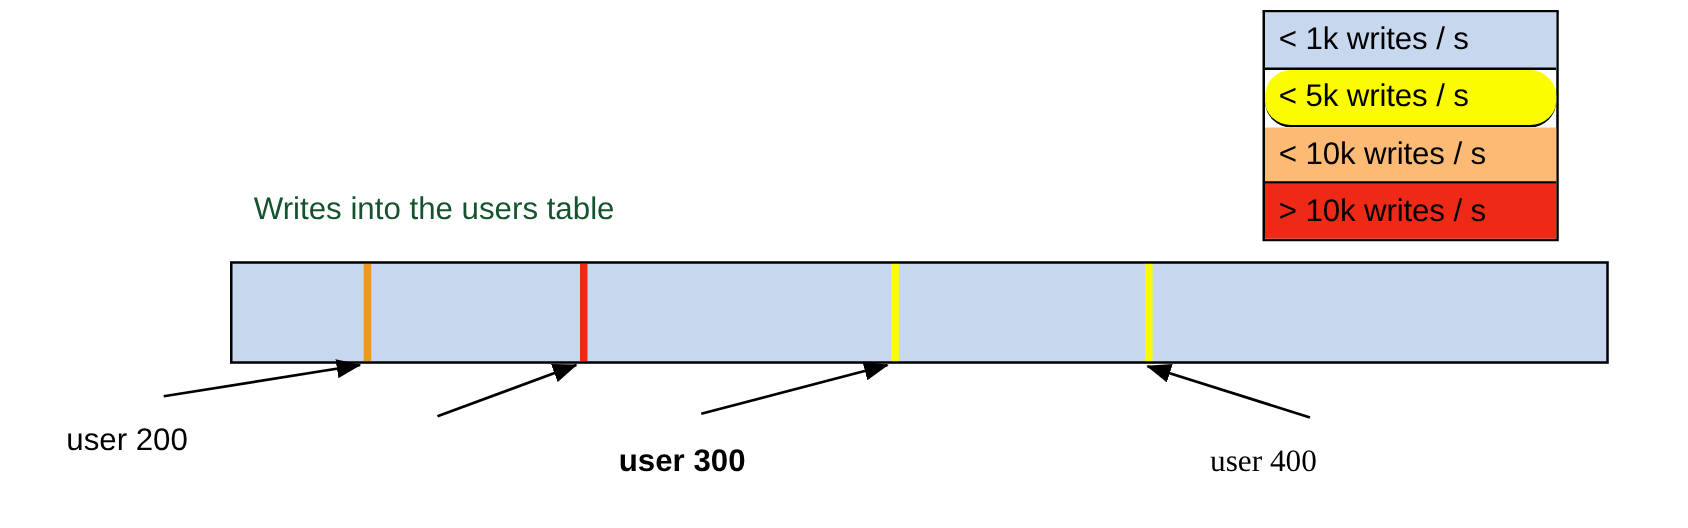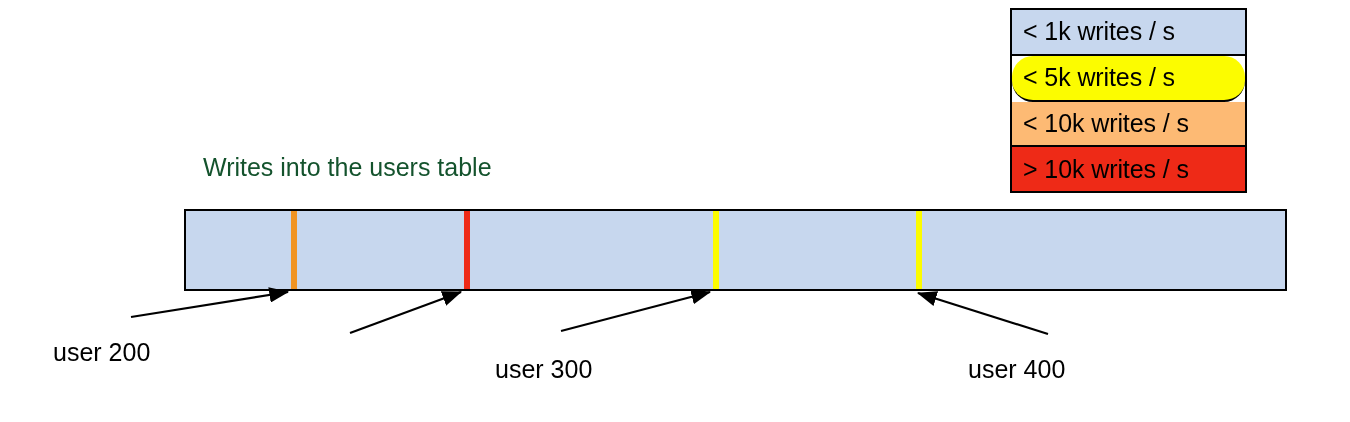--- a/index.html
+++ b/index.html
@@ -134,16 +134,16 @@
         <polygon points="0 0, 9 3.5, 0 7" fill="#000000"></polygon>
       </marker>
     </defs>
     <line x1="131" y1="317" x2="288" y2="292" stroke="#000000" stroke-width="2.2" marker-end="url(#arrowhead)"></line>
     <line x1="350" y1="333" x2="461" y2="292" stroke="#000000" stroke-width="2.2" marker-end="url(#arrowhead)"></line>
     <line x1="561" y1="331" x2="710" y2="292" stroke="#000000" stroke-width="2.2" marker-end="url(#arrowhead)"></line>
     <line x1="1048" y1="334" x2="918" y2="293" stroke="#000000" stroke-width="2.2" marker-end="url(#arrowhead)"></line>
   </svg>
 
   <div class="user-label" style="left:53px; top:340px;">user 200</div>
-  <div class="user-label" style="left:495px; top:357px;">user 300</div>
-  <div class="user-label" style="left:968px; top:357px;">user 400</div>
+  <div class="user-label" style="left:495px; top:357px;font-weight:bold;">user 300</div>
+  <div class="user-label" style="left:968px; top:357px;font-family:Liberation Serif, serif;">user 400</div>
 
 </div>
 
 </body></html>

